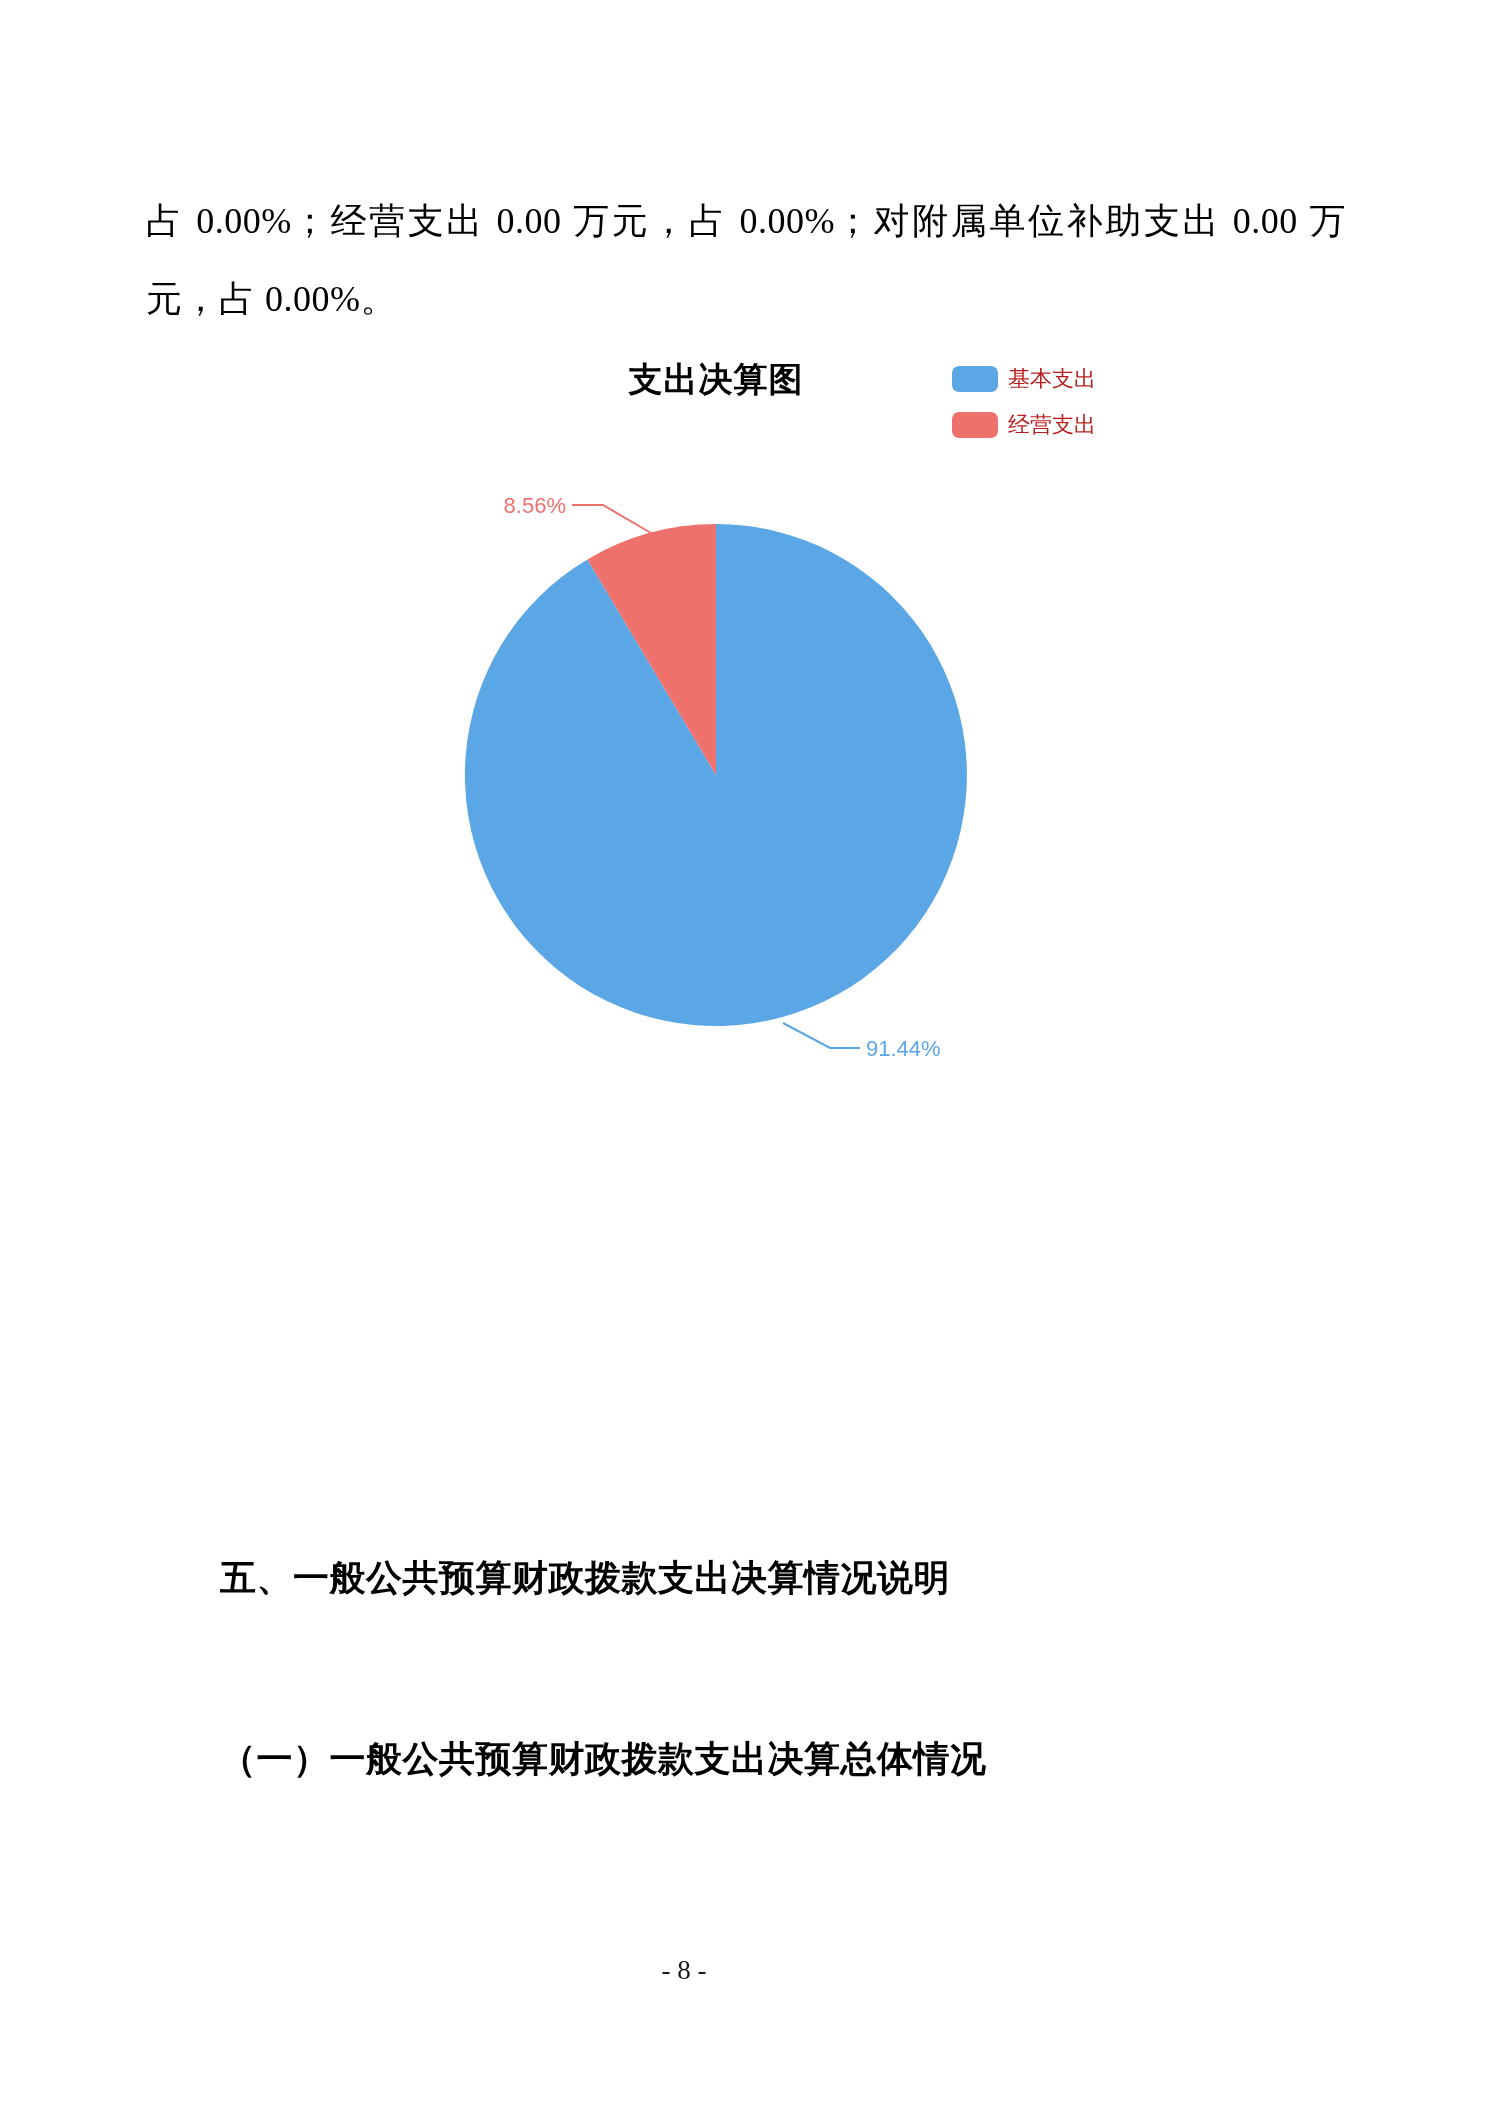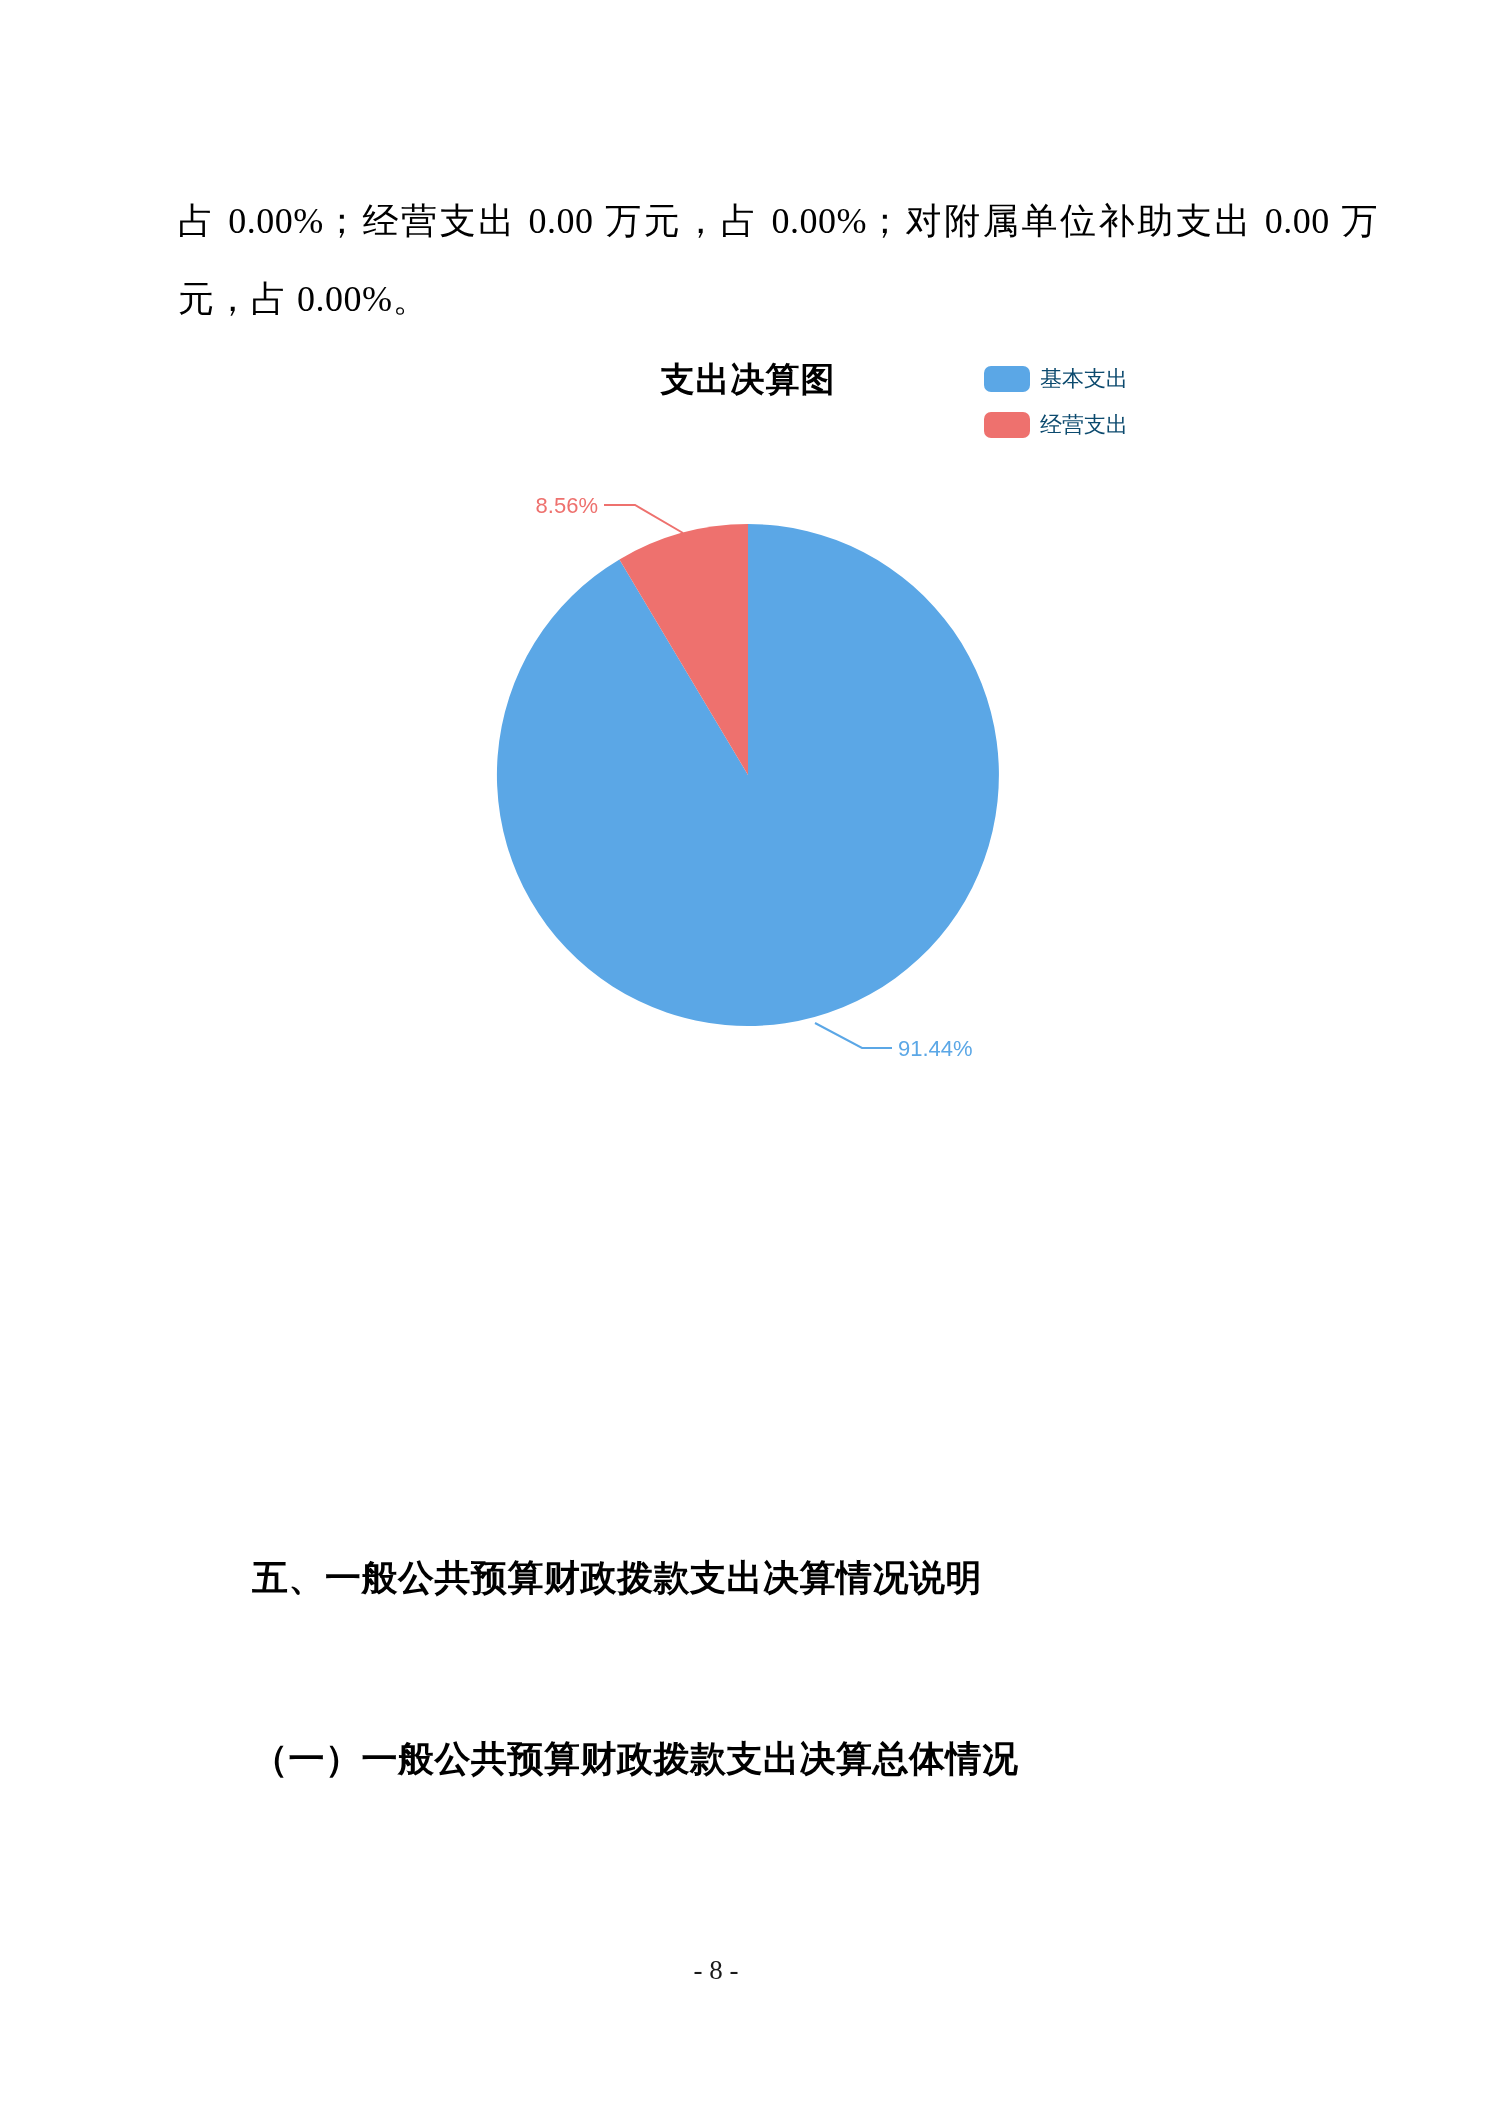--- a/index.html
+++ b/index.html
@@ -3,21 +3,20 @@
 <meta charset="utf-8">
 <style>
   html,body{margin:0;padding:0;background:#ffffff;}
   .page{
     position:relative;
     width:1368px;height:2104px;
     background:#ffffff;
     font-family:"Liberation Serif","DejaVu Serif",serif;
     color:#000;
     overflow:hidden;
-    margin-left:32px;
   }
   .textblock{
     position:absolute;
     left:146px;width:1200px;
     font-size:36px;line-height:78px;
     text-align:justify;
     letter-spacing:0.5px;
   }
   .indent{text-indent:74px;}
   .bold{font-weight:bold;}
@@ -30,21 +29,21 @@
   .chart-title{
     position:absolute;top:359px;left:566px;width:300px;
     text-align:center;
     font-family:"Liberation Sans","DejaVu Sans",sans-serif;
     font-size:34px;font-weight:bold;color:#000000;line-height:40px;
     letter-spacing:1px;
   }
   .legend{
     position:absolute;left:952px;top:366px;
     font-family:"Liberation Sans","DejaVu Sans",sans-serif;
-    font-size:22px;color:#0c4a6e;
+    font-size:22px;color:#b91c1c;
   }
   .legend-item{display:flex;align-items:center;height:26px;margin-bottom:20px;}
   .legend-swatch{width:46px;height:26px;border-radius:7px;margin-right:10px;flex:0 0 auto;}
   .legend-label{white-space:nowrap;line-height:26px;}
   #pie-svg{position:absolute;left:380px;top:440px;width:680px;height:700px;}
   .footer{
     position:absolute;top:1950px;left:0;width:100%;
     text-align:center;font-size:27px;line-height:40px;color:#1a1a1a;
   }
 </style>

